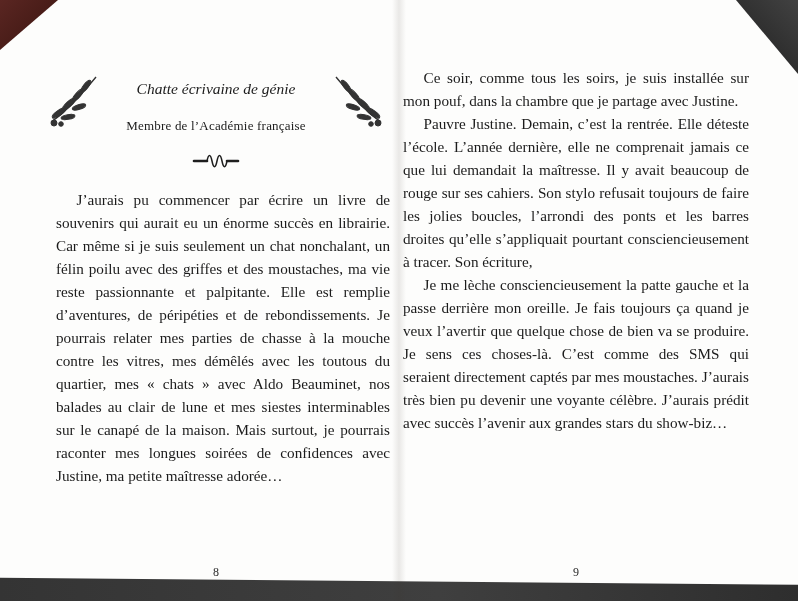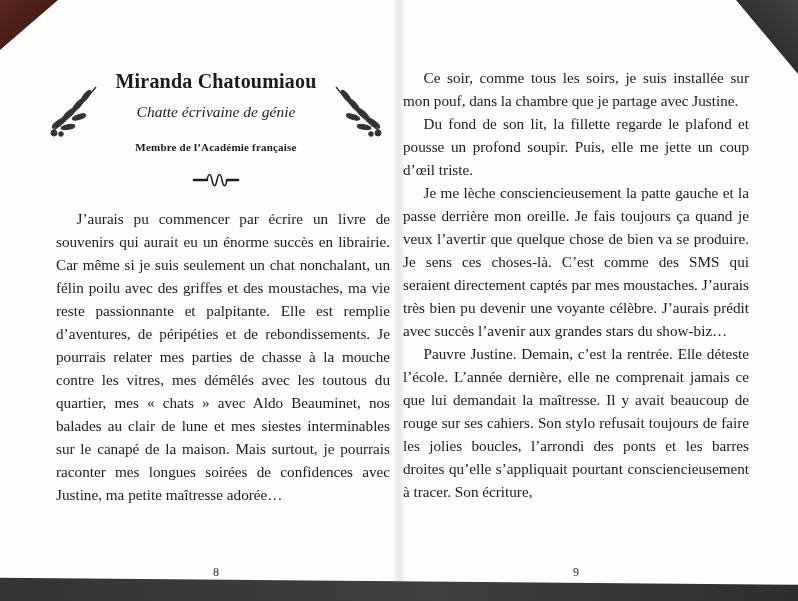--- a/index.html
+++ b/index.html
@@ -54,21 +54,21 @@
   .branch { flex: 0 0 auto; display: block; opacity: 0.9; }
   .branch-right svg { transform: scaleX(-1); }
   .header-text { min-width: 218px; }
   .header-title {
     font-size: 20px; font-weight: bold; letter-spacing: 0.2px;
   }
   .header-subtitle {
     font-style: italic; font-size: 15.5px; margin-top: 10px; font-weight: normal;
   }
   .header-affiliation {
-    font-weight: bold; font-size: 11px; margin-top: 20px; letter-spacing: 0.2px;
+    font-weight: normal; font-size: 13px; margin-top: 20px; letter-spacing: 0.2px;
   }
   .ornament { margin-top: 19px; display: flex; justify-content: center; }
 
   .body-text {
     text-align: justify;
     font-size: 15.2px;
     line-height: 23px;
     hyphens: auto;
     -webkit-hyphens: auto;
   }
@@ -105,21 +105,20 @@
               <ellipse cx="31" cy="24" rx="7.5" ry="2.5" transform="rotate(-48 31 24)"></ellipse>
               <ellipse cx="39" cy="15" rx="7" ry="2.4" transform="rotate(-52 39 15)"></ellipse>
               <ellipse cx="21" cy="46" rx="7" ry="2.4" transform="rotate(-10 21 46)"></ellipse>
               <ellipse cx="32" cy="36" rx="7" ry="2.4" transform="rotate(-18 32 36)"></ellipse>
               <circle cx="7" cy="52" r="3"></circle>
               <circle cx="14" cy="53" r="2.3"></circle>
             </g>
           </svg>
         </span>
         <div class="header-text">
-          <h1 class="header-title">Miranda Chatoumiaou</h1>
           <p class="header-subtitle">Chatte écrivaine de génie</p>
           <p class="header-affiliation">Membre de l’Académie française</p>
         </div>
         <span class="branch branch-right">
           <svg width="54" height="58" viewBox="0 0 54 58" aria-hidden="true">
             <g fill="#1e1e1e" stroke="#1e1e1e">
               <path d="M4 51 C 16 43, 30 29, 49 6" fill="none" stroke-width="1.4"></path>
               <ellipse cx="12" cy="42" rx="8" ry="2.6" transform="rotate(-35 12 42)"></ellipse>
               <ellipse cx="22" cy="33" rx="8" ry="2.6" transform="rotate(-42 22 33)"></ellipse>
               <ellipse cx="31" cy="24" rx="7.5" ry="2.5" transform="rotate(-48 31 24)"></ellipse>
@@ -144,21 +143,20 @@
     <div class="body-text">
       <p>J’aurais pu commencer par écrire un livre de souvenirs qui aurait eu un énorme succès en librairie. Car même si je suis seulement un chat nonchalant, un félin poilu avec des griffes et des moustaches, ma vie reste passionnante et palpitante. Elle est remplie d’aventures, de péripéties et de rebondissements. Je pourrais relater mes parties de chasse à la mouche contre les vitres, mes démêlés avec les toutous du quartier, mes « chats » avec Aldo Beauminet, nos balades au clair de lune et mes siestes interminables sur le canapé de la maison. Mais surtout, je pourrais raconter mes longues soirées de confidences avec Justine, ma petite maîtresse adorée…</p>
     </div>
 
     <div class="page-number">8</div>
   </div>
 
   <div class="page page-right">
     <div class="body-text">
       <p>Ce soir, comme tous les soirs, je suis installée sur mon pouf, dans la chambre que je partage avec Justine.</p>
-      <p>Du fond de son lit, la fillette regarde le plafond et pousse un profond soupir. Puis, elle me jette un coup d’œil triste.</p>
+      <p>Pauvre Justine. Demain, c’est la rentrée. Elle déteste l’école. L’année dernière, elle ne comprenait jamais ce que lui demandait la maîtresse. Il y avait beaucoup de rouge sur ses cahiers. Son stylo refusait toujours de faire les jolies boucles, l’arrondi des ponts et les barres droites qu’elle s’appliquait pourtant consciencieusement à tracer. Son écriture,</p>
       <p>Je me lèche consciencieusement la patte gauche et la passe derrière mon oreille. Je fais toujours ça quand je veux l’avertir que quelque chose de bien va se produire. Je sens ces choses-là. C’est comme des SMS qui seraient directement captés par mes moustaches. J’aurais très bien pu devenir une voyante célèbre. J’aurais prédit avec succès l’avenir aux grandes stars du show-biz…</p>
-      <p>Pauvre Justine. Demain, c’est la rentrée. Elle déteste l’école. L’année dernière, elle ne comprenait jamais ce que lui demandait la maîtresse. Il y avait beaucoup de rouge sur ses cahiers. Son stylo refusait toujours de faire les jolies boucles, l’arrondi des ponts et les barres droites qu’elle s’appliquait pourtant consciencieusement à tracer. Son écriture,</p>
     </div>
 
     <div class="page-number">9</div>
   </div>
 
 </div>
 
 </body></html>

